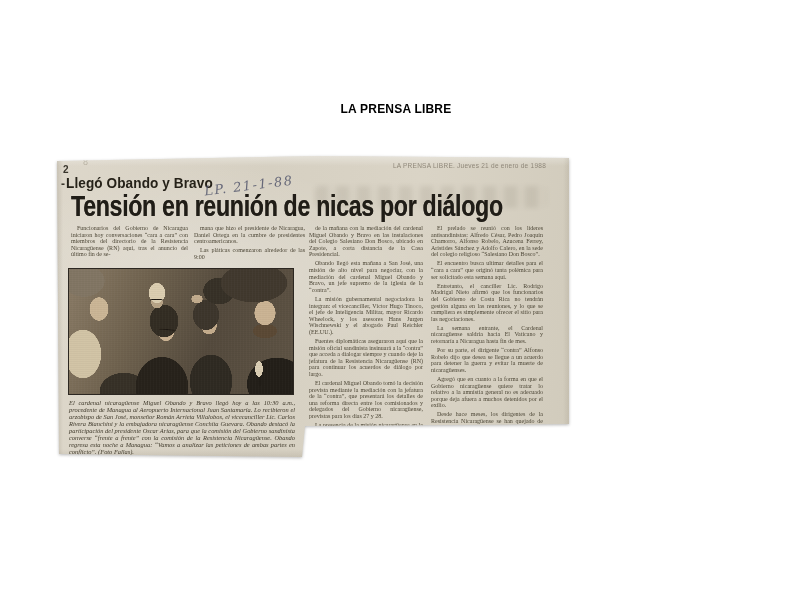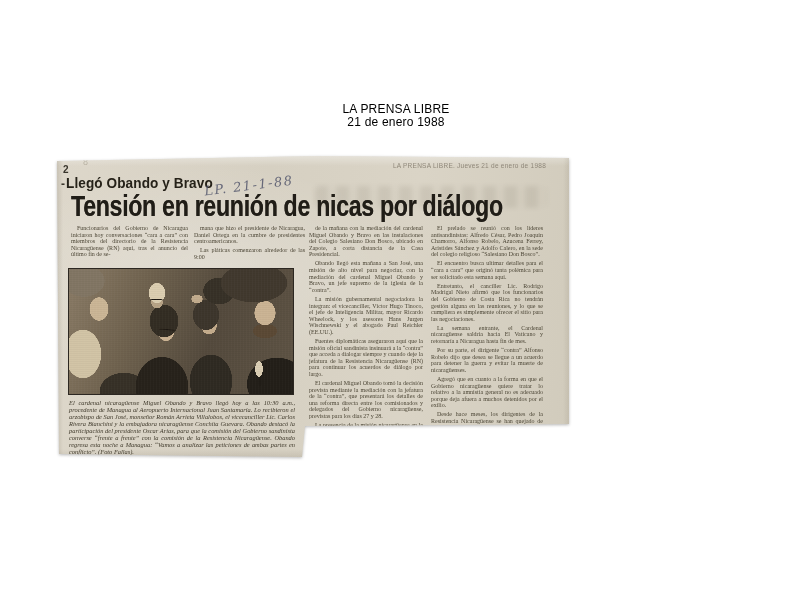--- a/index.html
+++ b/index.html
@@ -3,21 +3,21 @@
 <meta charset="utf-8">
 <style>
   html,body{margin:0;padding:0;}
   body{
     width:792px;height:612px;position:relative;background:#ffffff;overflow:hidden;
     font-family:"Liberation Sans", sans-serif;
   }
   
   .typed-caption{
     position:absolute;left:0;top:103px;width:792px;text-align:center;
-    font-weight:normal;font-size:12px;line-height:13px;color:#000;
+    font-weight:bold;font-size:12px;line-height:13px;color:#000;
     letter-spacing:.2px;
   }
   
   .clipping-wrap{position:absolute;left:57px;top:156px;filter:drop-shadow(0 1px 1.5px rgba(0,0,0,.28));}
   .clipping{
     position:relative;width:512px;height:301px;
     background:
       radial-gradient(ellipse 300px 160px at 30% 40%, rgba(255,255,255,.25), rgba(255,255,255,0) 70%),
       linear-gradient(95deg,#ddd7ca,#d6d0c2 40%,#dad4c6 68%,#d1cbbc);
     clip-path:polygon(0px 5px,260px 0px,512px 2px,512px 268px,248px 270px,245px 301px,2px 298px);
@@ -122,21 +122,20 @@
     position:absolute;left:12px;top:243px;width:226px;
     font-family:"Liberation Serif", serif;font-style:italic;font-size:6.4px;
     line-height:7px;color:#3e382a;text-align:justify;
   }
 </style>
 </head>
 <body>
 
 <div class="typed-caption">
   <div>LA PRENSA LIBRE</div>
-  <div>21 de enero 1988</div>
 </div>
 
 <div class="clipping-wrap">
   <div class="clipping">
 
     <span class="pencil-mark">8</span>
     <div class="running-header">LA PRENSA LIBRE. Jueves 21 de enero de 1988</div>
     <div class="page-number">2</div>
 
     <div class="kicker-row">

